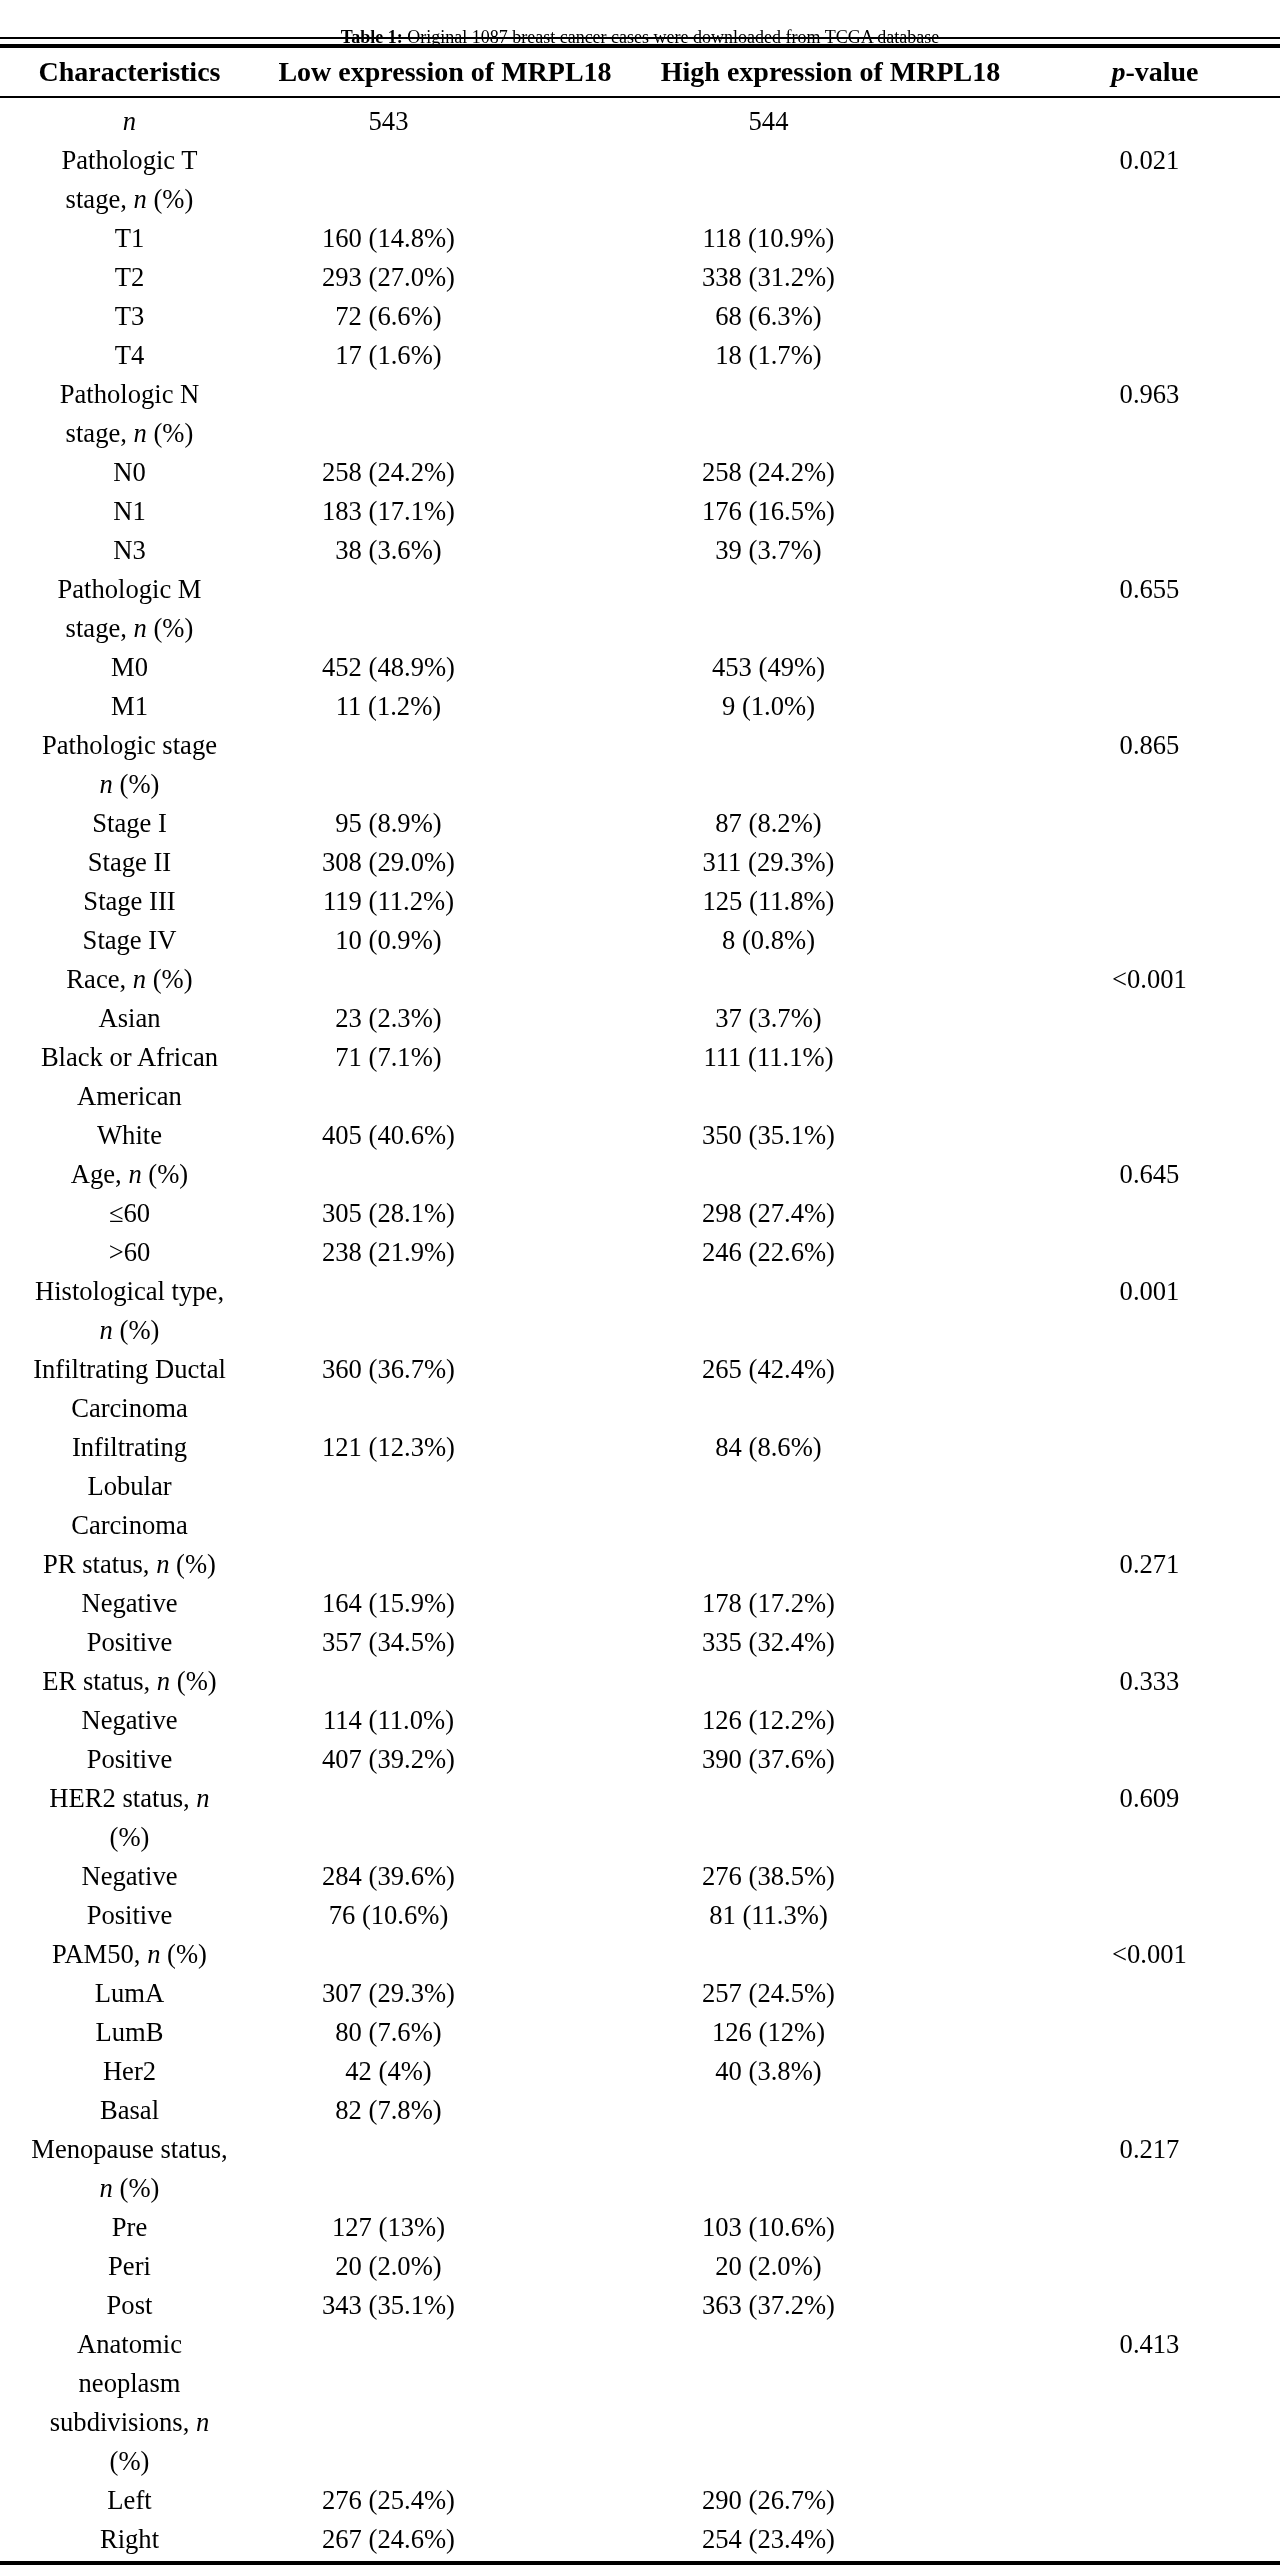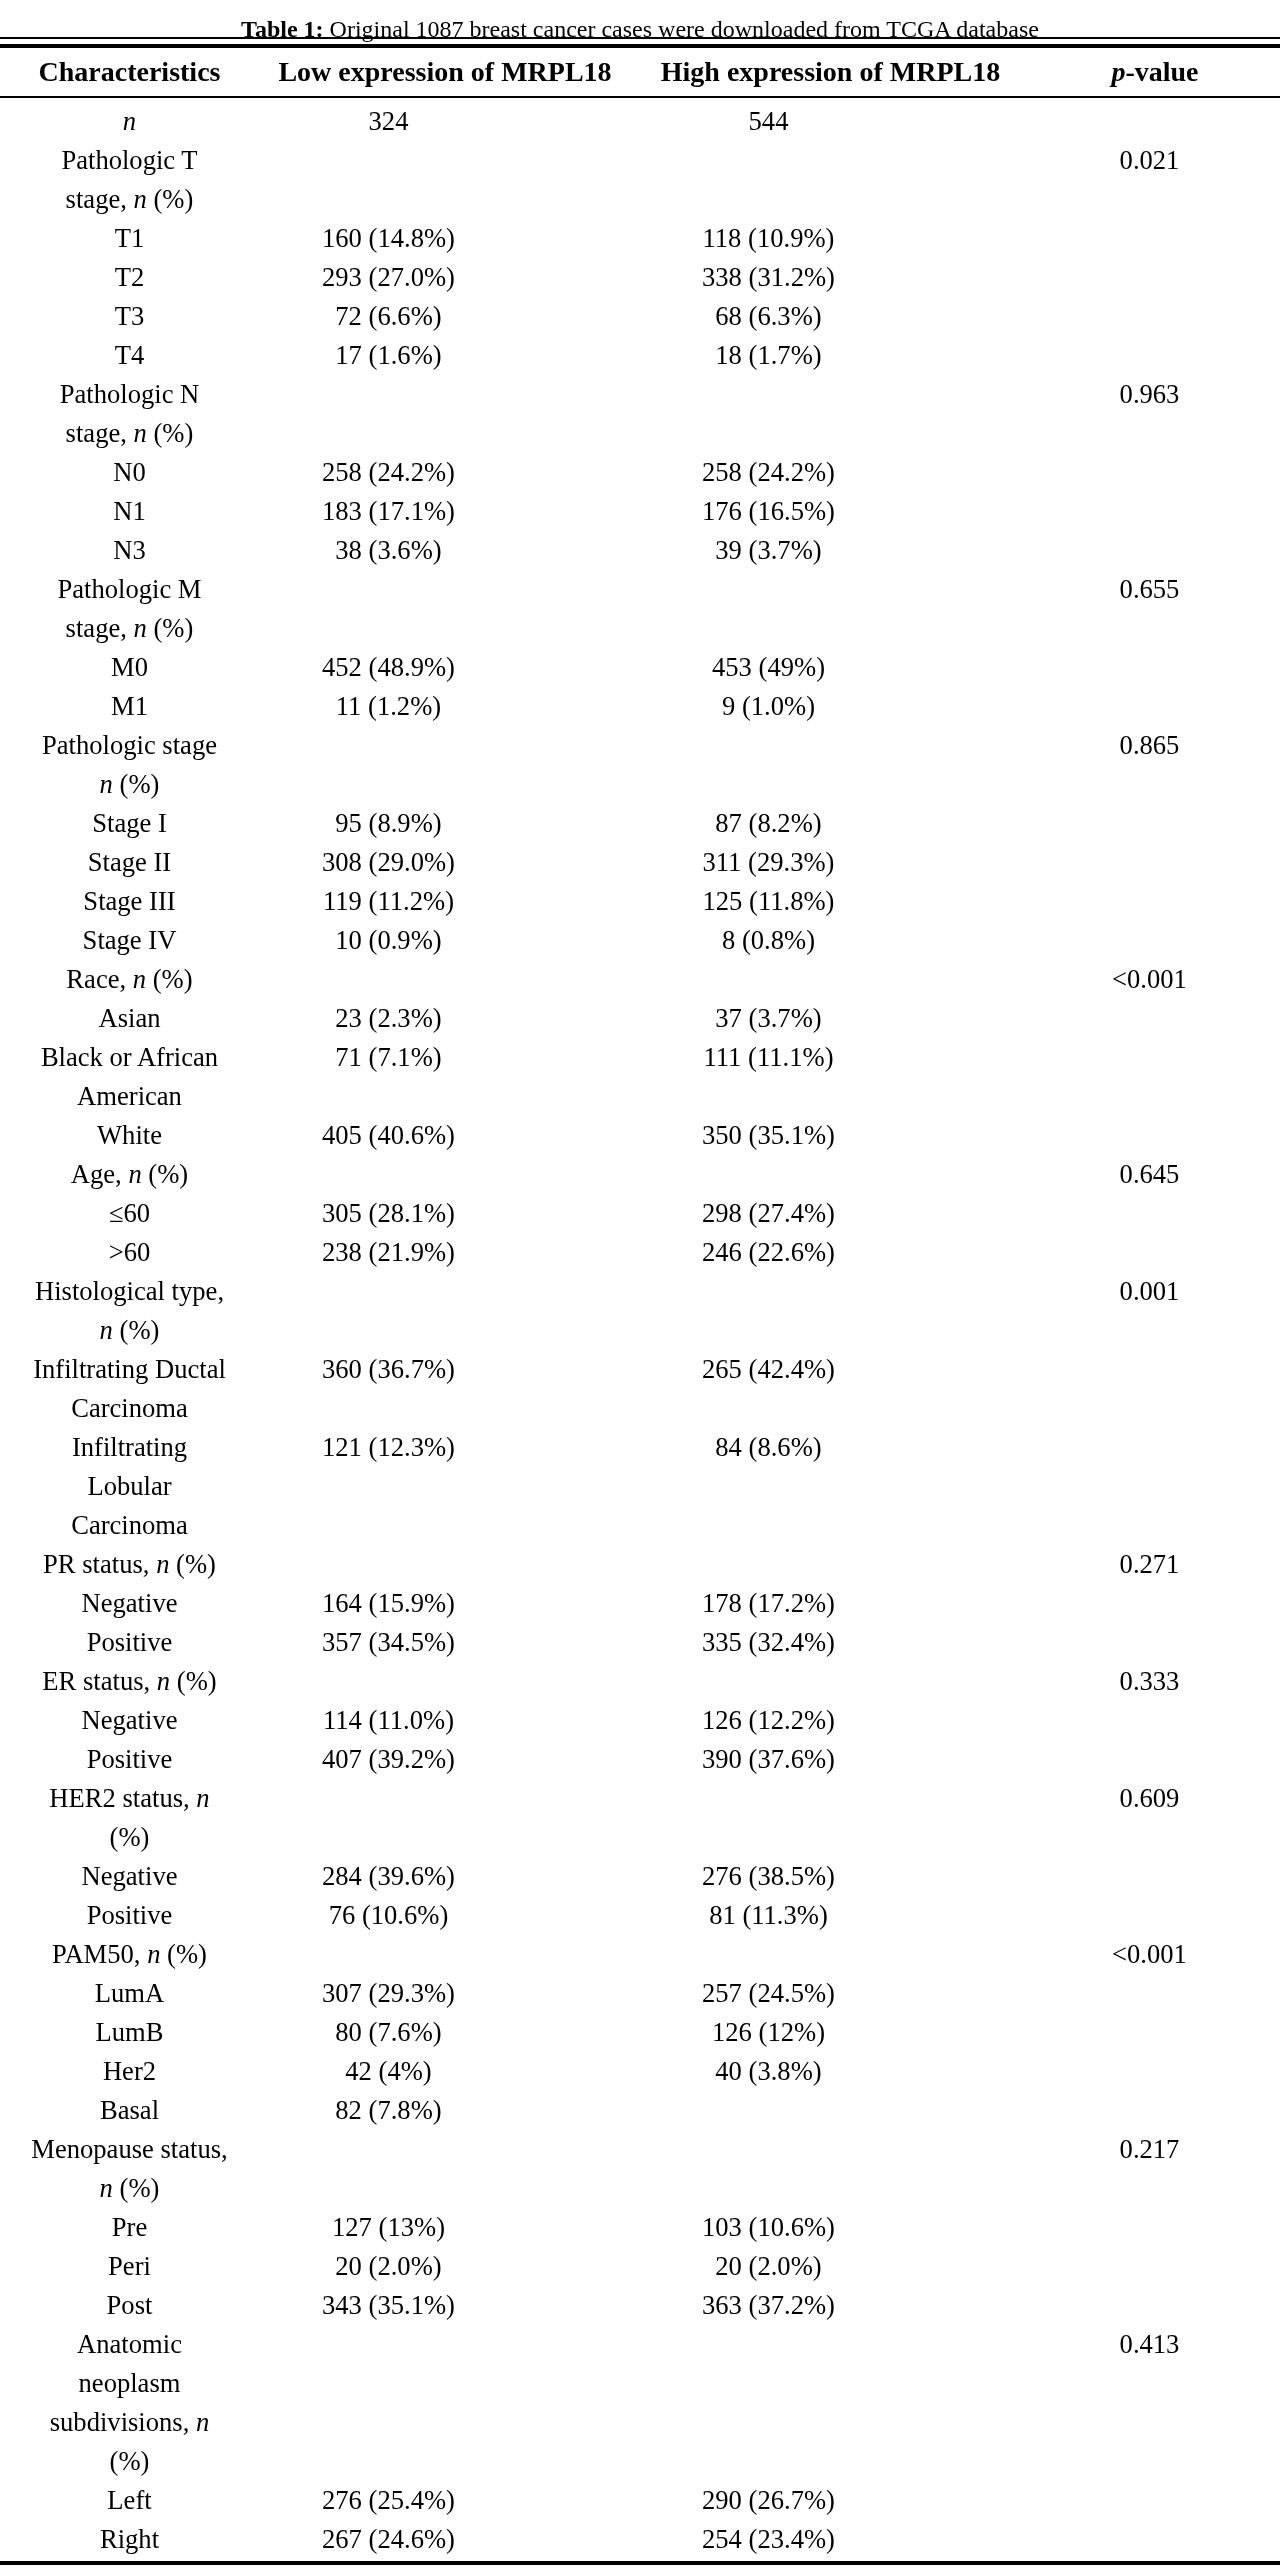--- a/index.html
+++ b/index.html
@@ -2,21 +2,21 @@
 <html style="font-size:10.6px"><head>
 <meta charset="utf-8">
 <style>
   * { margin:0; padding:0; box-sizing:border-box; }
   html,body { background:#ffffff; }
   .page {
     width:1280px; height:2576px; background:#ffffff; color:#000;
     font-family:"Liberation Serif", serif; overflow:hidden; position:relative;
   }
   .caption {
-    text-align:center; font-size:24px; line-height:30px; padding-top:14px; height:37px;
+    text-align:center; font-size:18px; line-height:30px; padding-top:22px; height:37px;
     white-space:nowrap;
   }
   .caption .cap-label { font-weight:bold; }
   .rule { background:#000; }
   .rule-top-thin  { height:2px; }
   .rule-top-thick { height:3.3px; margin-top:5.3px; }
   .rule-mid    { height:2.7px; }
   .rule-bottom { height:4px; margin-top:2.7px; }
   .header-row {
     display:grid; grid-template-columns:259px 372px 399px 250px;
@@ -50,21 +50,21 @@
     <div class="th"><i>p</i><span>-value</span></div>
   </div>
 
   <div class="rule rule-mid"></div>
 
   <div class="tbody">
       <div class="tr">
         <div class="td">
           <div class="cline"><i>n</i></div>
         </div>
-        <div class="td">324</div>
+        <div class="td">543</div>
         <div class="td">544</div>
         <div class="td"></div>
       </div>
       <div class="tr">
         <div class="td">
           <div class="cline">Pathologic T</div>
           <div class="cline">stage, <i>n</i> (%)</div>
         </div>
         <div class="td"></div>
         <div class="td"></div>

